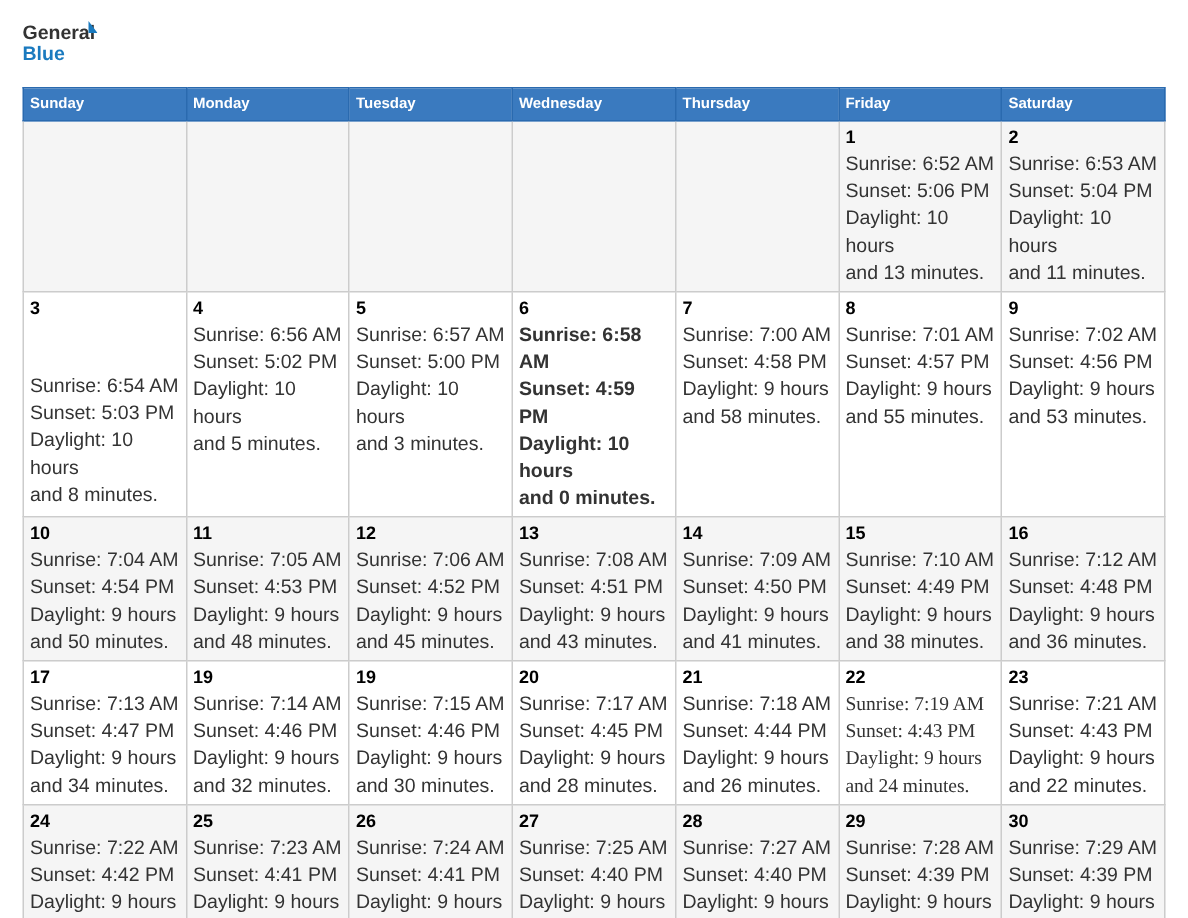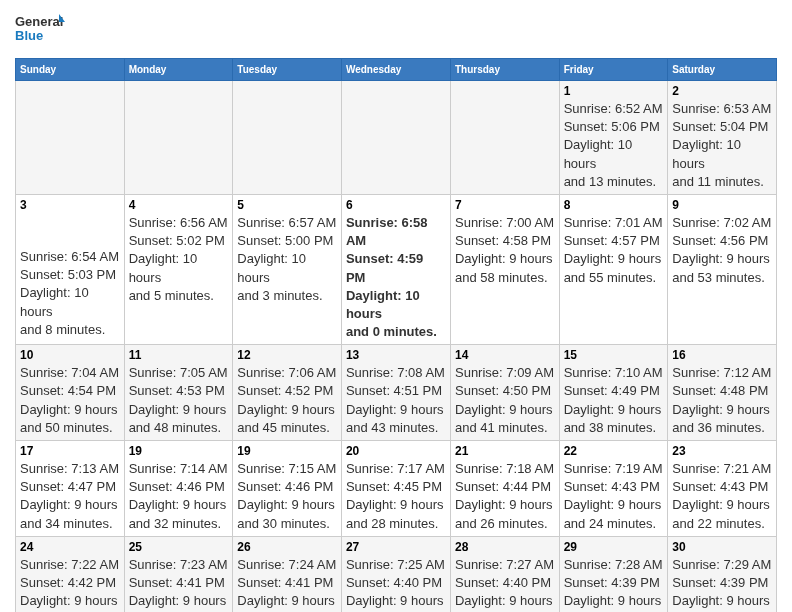--- a/index.html
+++ b/index.html
@@ -265,21 +265,21 @@
           </td>
           <td>
             <span class="day-num">21</span>
             <div class="day-info" style="white-space: pre-line;">Sunrise: 7:18 AM
 Sunset: 4:44 PM
 Daylight: 9 hours
 and 26 minutes.</div>
           </td>
           <td>
             <span class="day-num">22</span>
-            <div class="day-info" style="white-space: pre-line;">Sunrise: 7:19 AM
+            <div class="day-info" style="white-space: pre-line; font-family: Liberation Serif, serif;">Sunrise: 7:19 AM
 Sunset: 4:43 PM
 Daylight: 9 hours
 and 24 minutes.</div>
           </td>
           <td>
             <span class="day-num">23</span>
             <div class="day-info" style="white-space: pre-line;">Sunrise: 7:21 AM
 Sunset: 4:43 PM
 Daylight: 9 hours
 and 22 minutes.</div>

